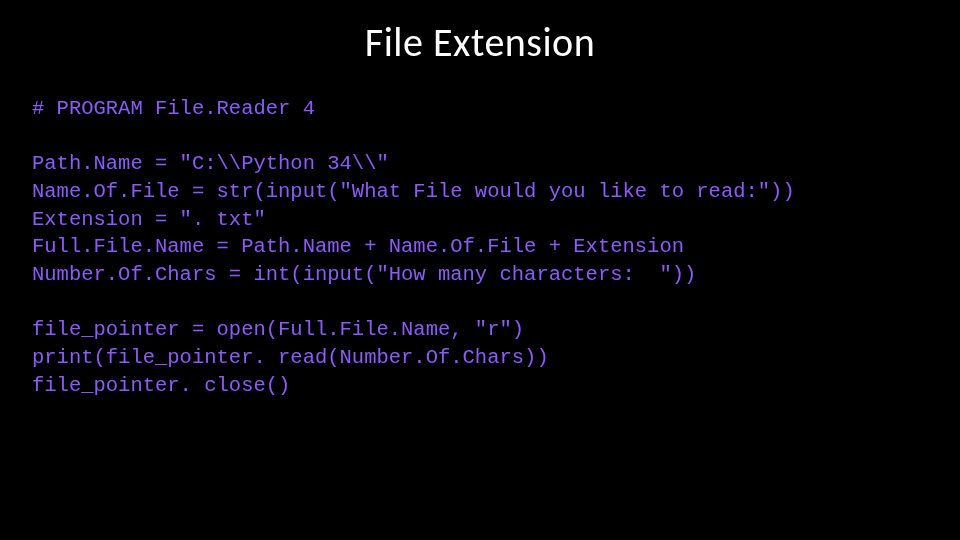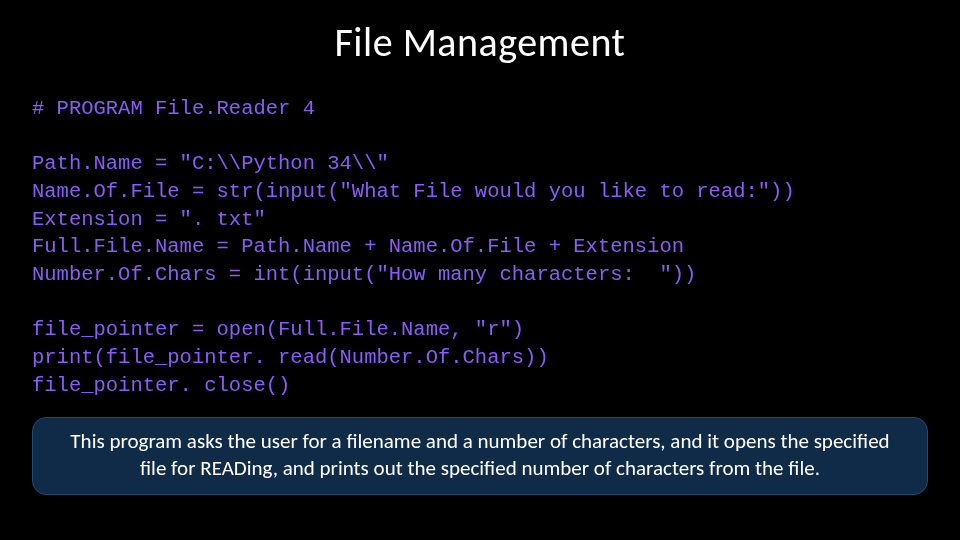--- a/index.html
+++ b/index.html
@@ -42,28 +42,27 @@
     font-size: 21px;
     line-height: 1.28;
     text-align: center;
     color: #fff;
   }
 </style>
 </head>
 <body>
 
 <div class="slide">
-  <h1 class="title">File Management</h1>
+  <h1 class="title">File Extension</h1>
 
   <div class="code"># PROGRAM File.Reader 4
 
 Path.Name = "C:\\Python 34\\"
 Name.Of.File = str(input("What File would you like to read:"))
 Extension = ". txt"
 Full.File.Name = Path.Name + Name.Of.File + Extension
 Number.Of.Chars = int(input("How many characters:  "))
 
 file_pointer = open(Full.File.Name, "r")
 print(file_pointer. read(Number.Of.Chars))
 file_pointer. close()</div>
 
-  <div class="callout">This program asks the user for a filename and a number of characters, and it opens the specified file for READing, and prints out the specified number of characters from the file.</div>
 </div>
 
 </body></html>

